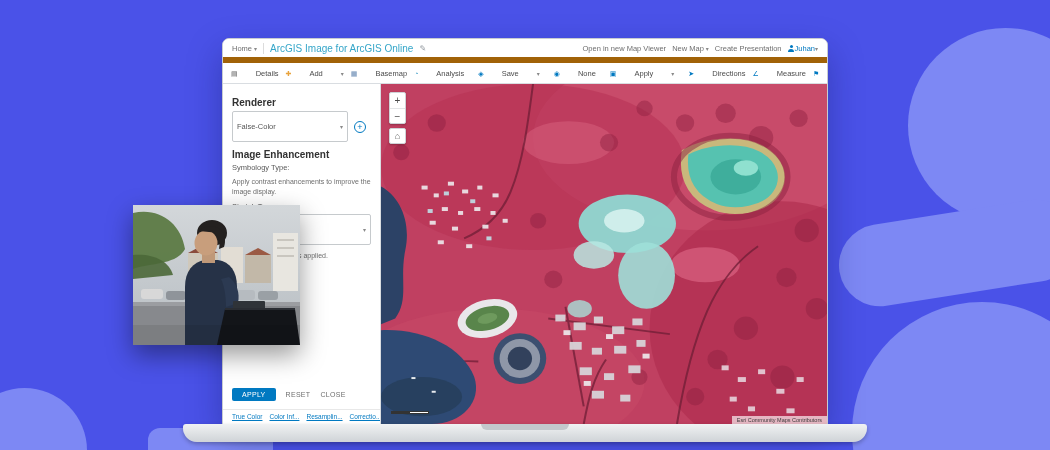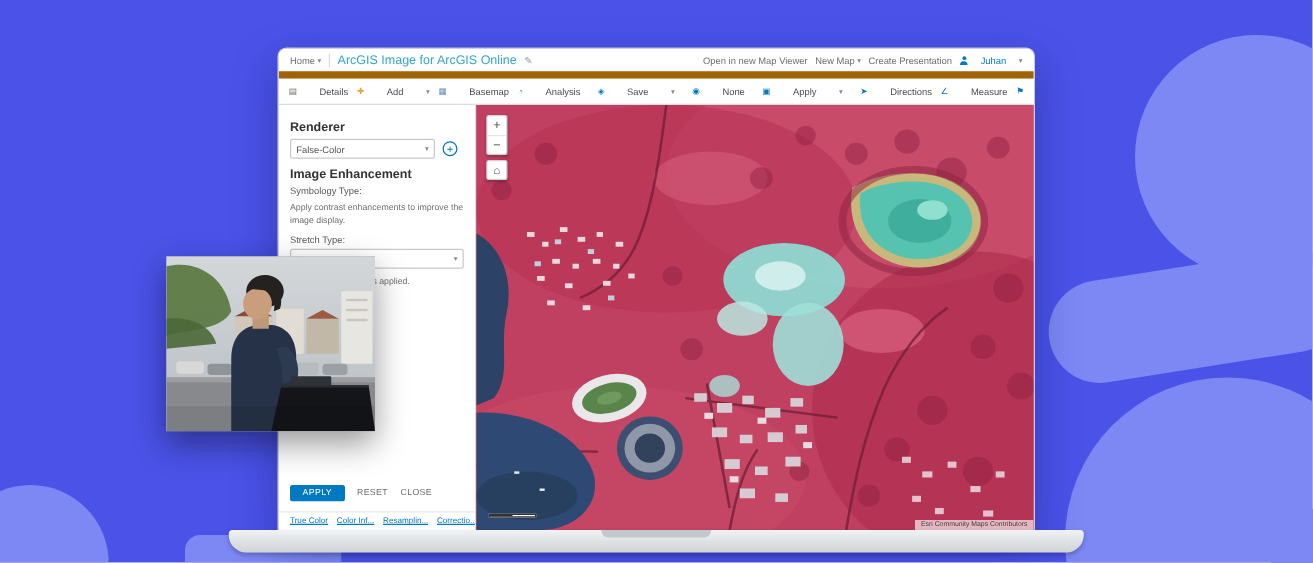--- a/index.html
+++ b/index.html
@@ -28,21 +28,21 @@
   .app { display:flex; flex-direction:column; width:100%; height:100%; font-size:8px; color:#4c4c4c; }
   .app-header { height:24px; display:flex; align-items:center; gap:6px; padding:0 9px;
     border-bottom:6px solid #a16207; background:#fff; flex:0 0 auto; }
   .home { display:flex; align-items:center; gap:2px; color:#6e6e6e; font-size:7.5px; cursor:pointer; }
   .caret { font-size:6px; color:#8a8a8a; }
   .vdiv { width:1px; height:11px; background:#dcdcdc; }
   .title { color:#35a6c9; font-size:10px; white-space:nowrap; }
   .pencil { color:#9aa0a6; font-size:8px; cursor:pointer; }
   .spacer { flex:1; }
   .hlink { display:flex; align-items:center; gap:2px; color:#6e6e6e; font-size:7.5px; text-decoration:none; cursor:pointer; white-space:nowrap; }
-  .user { display:flex; align-items:center; gap:10px; color:#0079c1; font-size:7.5px; cursor:pointer; }
+  .user { display:flex; align-items:center; gap:0; color:#0079c1; font-size:7.5px; cursor:pointer; }
   .user-ico { width:7px; height:7px; display:inline-block; position:relative; }
   .user-ico::before { content:""; position:absolute; top:0; left:2px; width:3px; height:3px; border-radius:50%; background:#0079c1; }
   .user-ico::after { content:""; position:absolute; bottom:0; left:.5px; width:6px; height:3px; border-radius:3px 3px 0 0; background:#0079c1; }
 
   .app-toolbar { height:21px; display:flex; align-items:center; gap:7px; padding:0 8px;
     border-bottom:1px solid #d9dde1; background:#fff; flex:0 0 auto; }
   .tbtn { display:flex; align-items:center; gap:18px; font-size:7.5px; color:#4c4c4c; cursor:pointer; white-space:nowrap; }
   .tico { font-size:7px; line-height:1; }
   .tico.c-details { color:#6e6e6e; } .tico.c-add { color:#e8a33d; }
   .tico.c-basemap { color:#6e8fb6; } .tico.c-analysis { color:#4aa3c9; }
@@ -58,21 +58,21 @@
   .app-body { flex:1; display:flex; min-height:0; }
 
   
   .panel { width:158px; flex:0 0 auto; border-right:1px solid #d9dde1; display:flex; flex-direction:column; background:#fff; }
   .panel-header { background:#f3f3f3; border-bottom:1px solid #e3e3e3; padding:3px 8px; font-size:8px; color:#333; }
   .panel-scroll { flex:1; padding:6px 9px 4px 9px; display:flex; flex-direction:column; min-height:0; }
   .p-sub { font-size:7.5px; color:#595959; line-height:1.35; }
   .p-label { font-size:10px; font-weight:bold; color:#323232; margin-top:7px; margin-bottom:3px; }
   .p-note { font-size:7px; color:#6e6e6e; line-height:1.35; margin-top:4px; }
   .p-note.frag { margin-left:64px; margin-top:6px; }
-  .select { height:16px; border:1px solid #c6cacD; border-radius:2px; background:#fff;
+  .select { height:31px; border:1px solid #c6cacD; border-radius:2px; background:#fff;
     display:flex; align-items:center; justify-content:space-between; padding:0 4px; font-size:7.5px; color:#555; cursor:pointer; }
   .select.narrow { width:116px; }
   .sel-row { display:flex; align-items:center; gap:6px; }
   .addbtn { width:12px; height:12px; border:1px solid #0079c1; border-radius:50%; color:#0079c1;
     font-size:9px; line-height:10px; text-align:center; cursor:pointer; }
   .panel-actions { margin-top:auto; display:flex; align-items:center; gap:10px; padding:6px 0 4px 0; }
   .btn-apply { background:#0079c1; color:#fff; font-size:7px; padding:3px 10px; border-radius:2px; cursor:pointer; letter-spacing:.3px; }
   .btn-ghost { color:#6e6e6e; font-size:7px; cursor:pointer; letter-spacing:.3px; }
   .panel-footer { border-top:1px solid #e8e8e8; padding:3px 9px 4px 9px; display:flex; gap:7px; white-space:nowrap; overflow:hidden; }
   .flink { color:#0079c1; font-size:6.5px; text-decoration:underline; cursor:pointer; }

